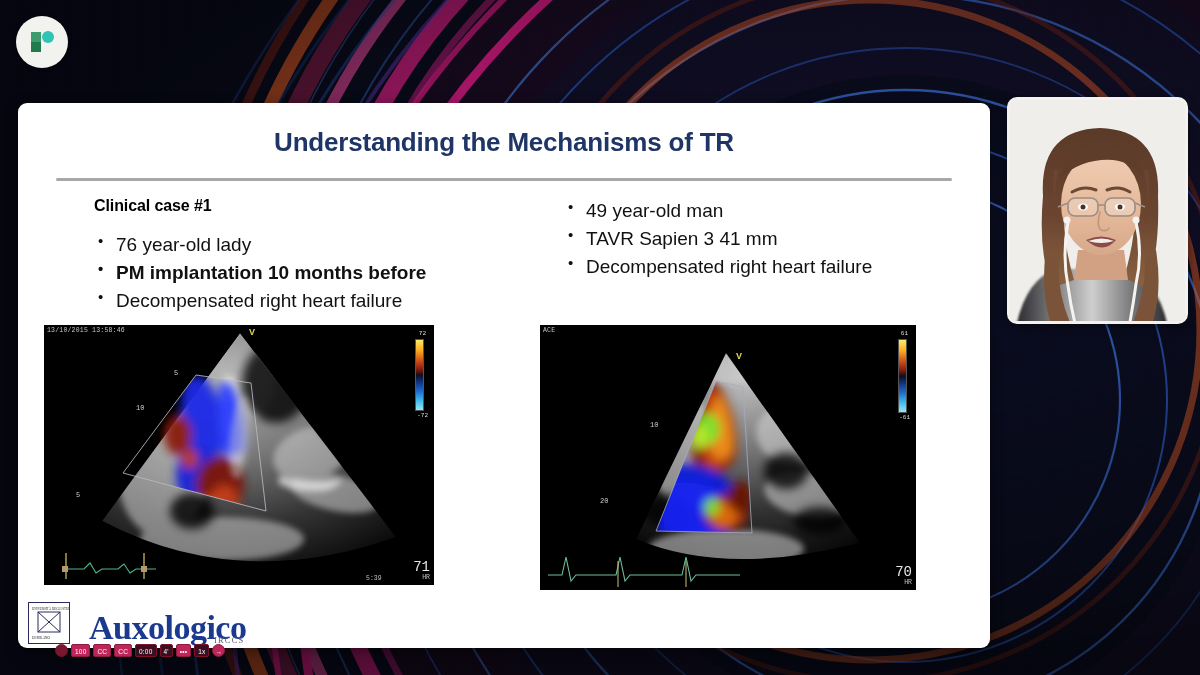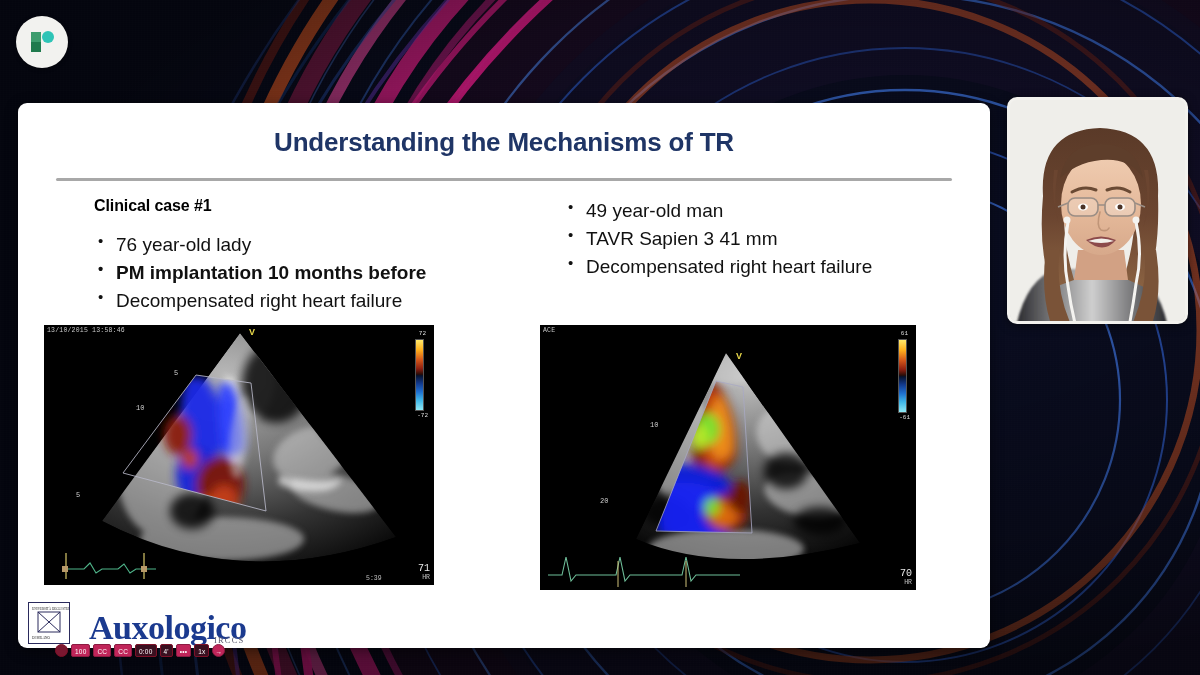--- a/index.html
+++ b/index.html
@@ -88,21 +88,21 @@
     position:absolute; color:#e8d84a; font-size:9px; font-weight:bold;
   }
   .echo .depth {
     position:absolute; color:#cfcfcf; font-size:7px;
     font-family:"Liberation Mono", monospace;
   }
   .echo .hr {
     position:absolute; right:4px; bottom:3px; text-align:right;
     color:#e8e8e8; font-family:"Liberation Mono", monospace; line-height:1.05;
   }
-  .echo .hr .n { font-size:10px; }
+  .echo .hr .n { font-size:14px; }
   .echo .hr .l { font-size:6.5px; color:#c0c0c0; }
   .echo .tleft {
     position:absolute; left:4px; bottom:3px;
     color:#c0c0c0; font-family:"Liberation Mono", monospace; font-size:6.5px;
   }
   .cbar {
     position:absolute; width:9px;
     background:linear-gradient(180deg,#ffe96b 0%,#ffb11d 14%,#d5581a 28%,#8e1f10 41%,#2a0d08 49%,
       #06122e 51%,#123a8e 62%,#1f6fd0 74%,#3fb6e8 86%,#8fe9f5 100%);
     border:1px solid #555;

